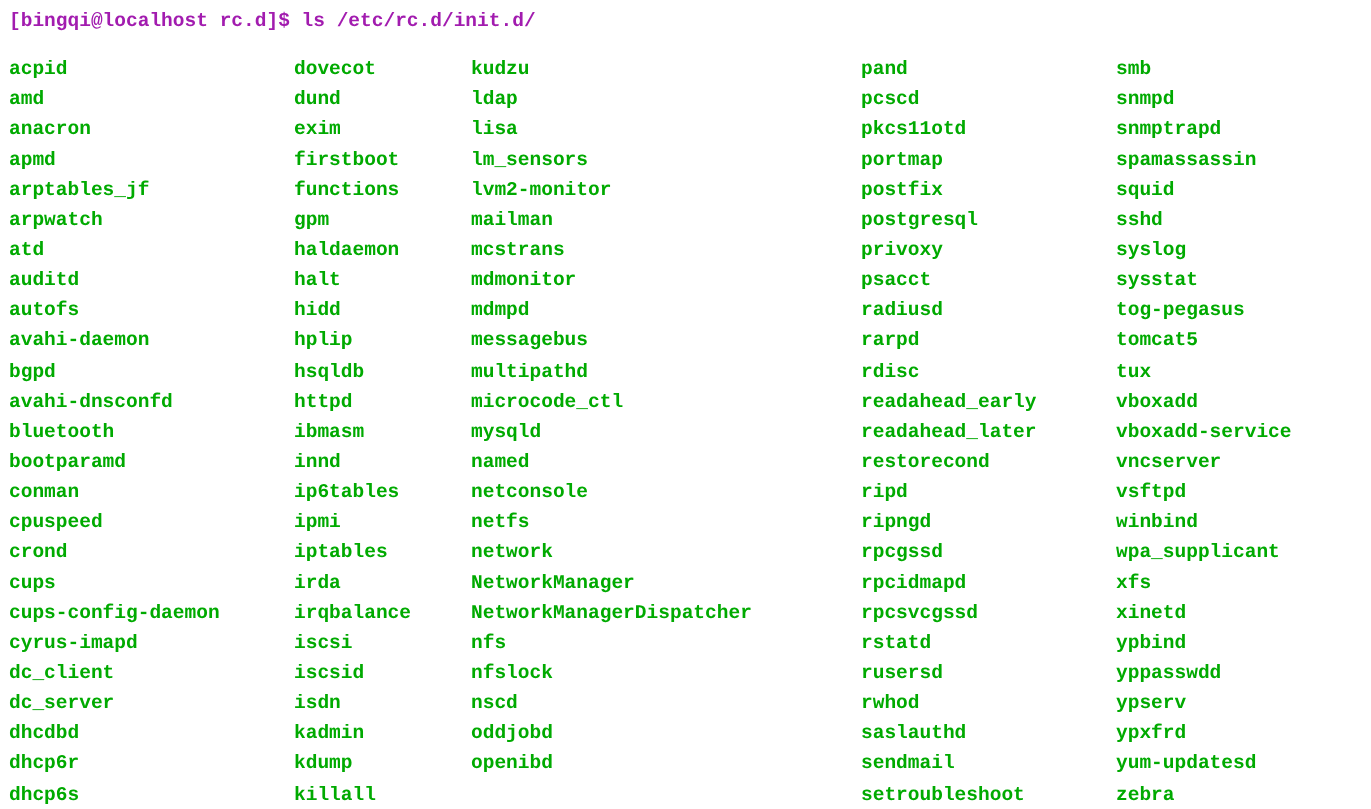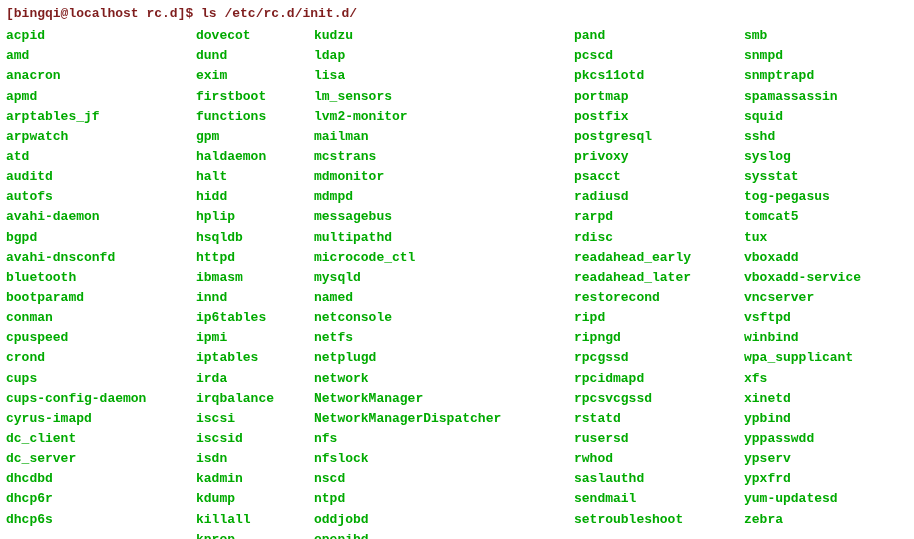--- a/index.html
+++ b/index.html
@@ -9,23 +9,23 @@
     }
     body {
       font-family: 'Consolas', 'Monaco', 'Courier New', monospace;
       font-size: 13px;
       background: #ffffff;
       padding: 4px 6px;
       line-height: 1.55;
       white-space: nowrap;
     }
     .prompt-line {
-      color: #7f1d1d;
+      color: #a21caf;
       font-weight: bold;
-      margin-bottom: 2px;
+      margin-bottom: 12px;
     }
     .listing {
       display: flex;
       gap: 0;
     }
     .col {
       display: flex;
       flex-direction: column;
     }
     .entry {
@@ -110,28 +110,26 @@
       <span class="entry">mcstrans</span>
       <span class="entry">mdmonitor</span>
       <span class="entry">mdmpd</span>
       <span class="entry">messagebus</span>
       <span class="entry">multipathd</span>
       <span class="entry">microcode_ctl</span>
       <span class="entry">mysqld</span>
       <span class="entry">named</span>
       <span class="entry">netconsole</span>
       <span class="entry">netfs</span>
-      <span class="entry">netplugd</span>
       <span class="entry">network</span>
       <span class="entry">NetworkManager</span>
       <span class="entry">NetworkManagerDispatcher</span>
       <span class="entry">nfs</span>
       <span class="entry">nfslock</span>
       <span class="entry">nscd</span>
-      <span class="entry">ntpd</span>
       <span class="entry">oddjobd</span>
       <span class="entry">openibd</span>
     </div>
   <div class="col c4">
       <span class="entry">pand</span>
       <span class="entry">pcscd</span>
       <span class="entry">pkcs11otd</span>
       <span class="entry">portmap</span>
       <span class="entry">postfix</span>
       <span class="entry">postgresql</span>

